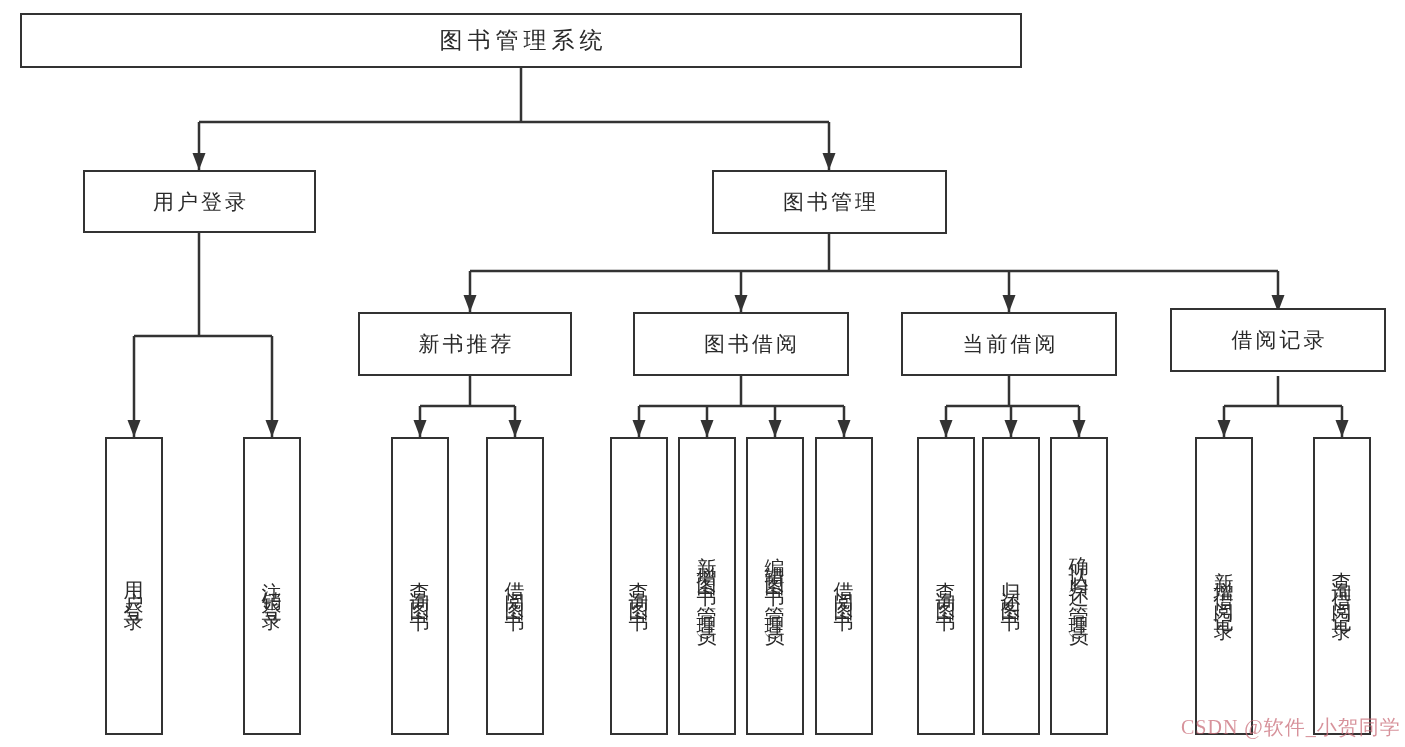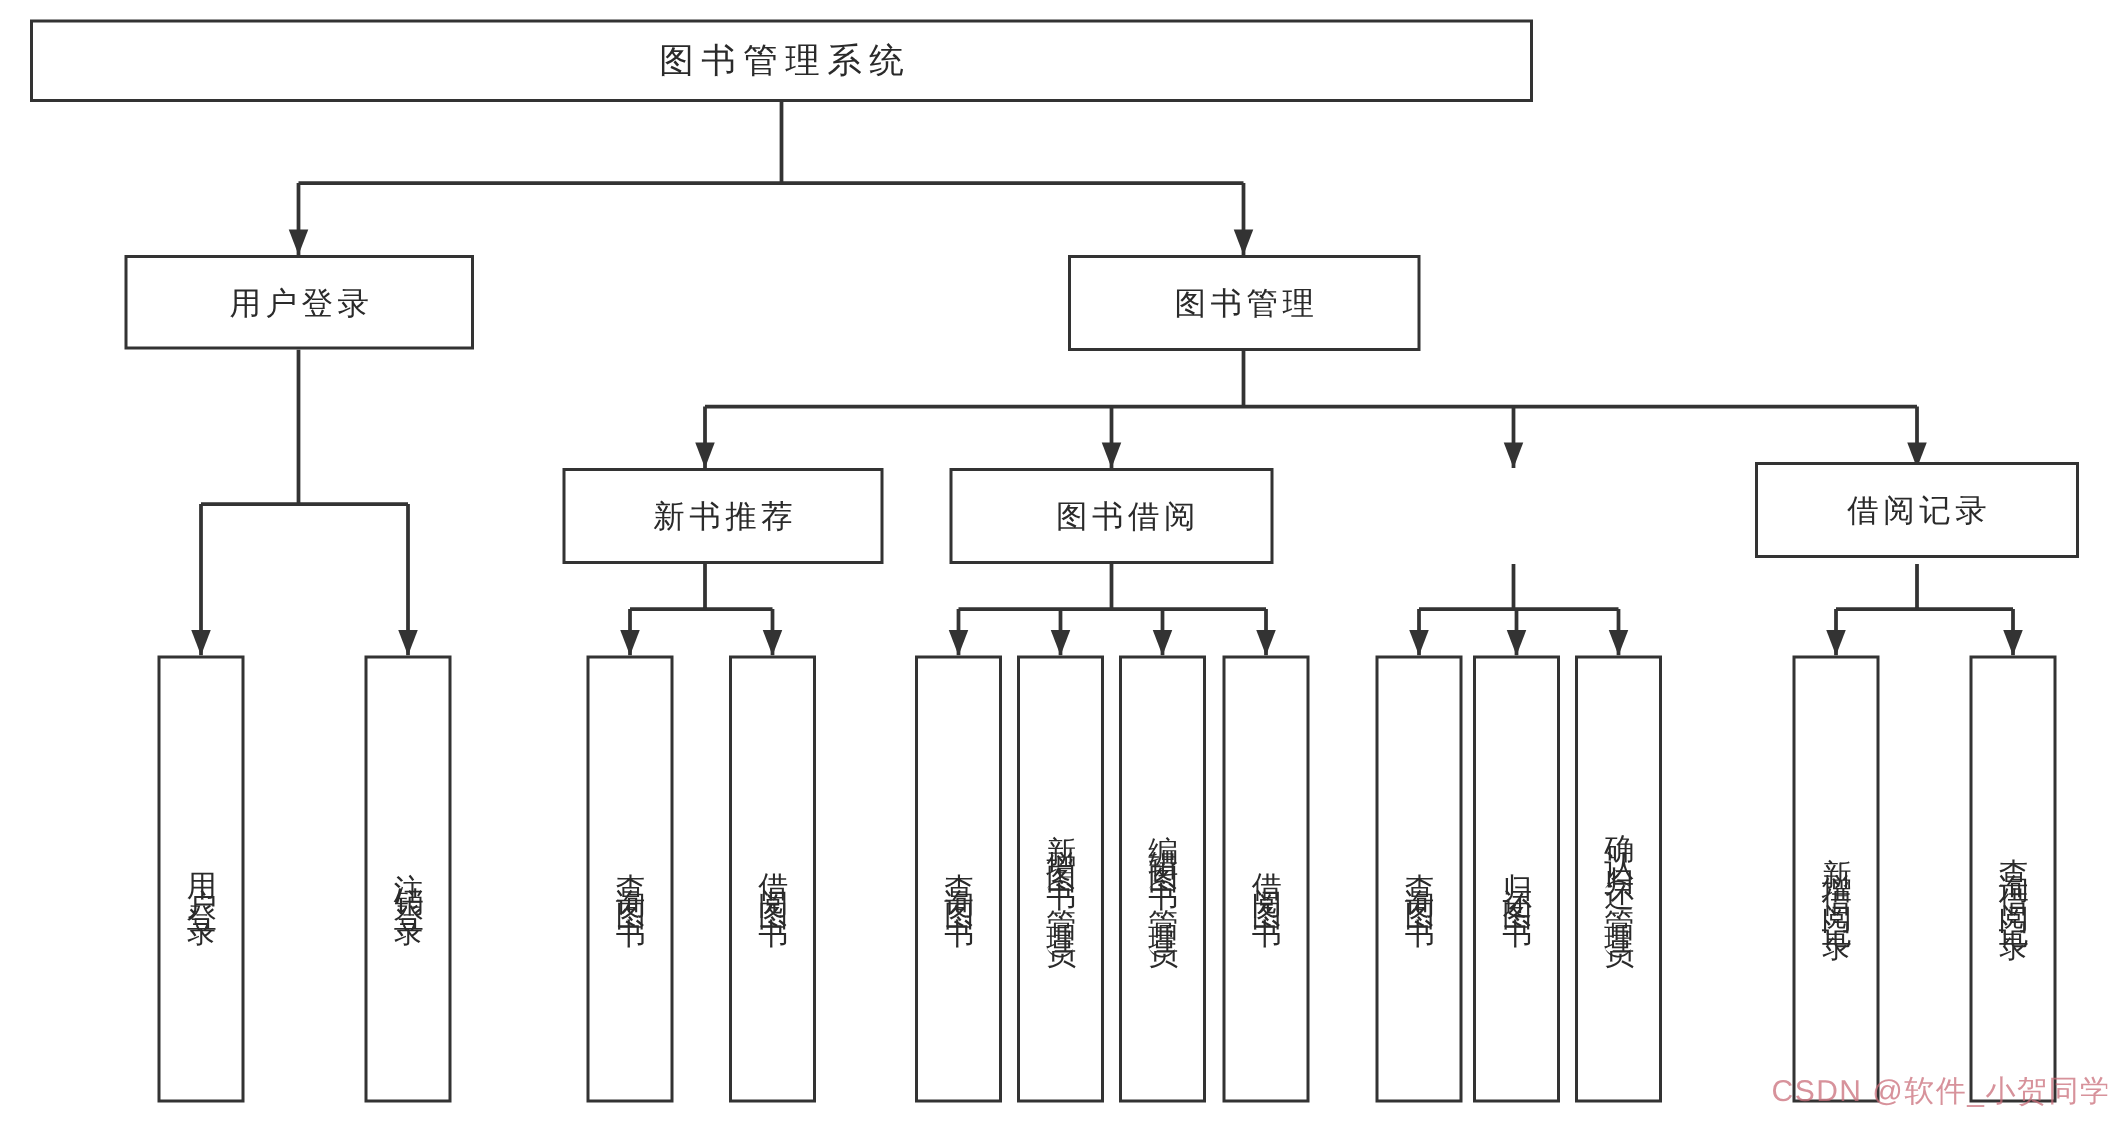--- a/index.html
+++ b/index.html
@@ -1,18 +1,18 @@
 <!DOCTYPE html>
 <html><head>
 <meta charset="utf-8">
 <style>
   html,body{margin:0;padding:0;background:#ffffff;}
   .canvas{
     position:relative;width:1405px;height:747px;background:#ffffff;overflow:hidden;
-    font-family:Liberation Sans, sans-serif;color:#2a2a2a;
+    font-family:Liberation Serif, serif;color:#2a2a2a;
   }
   .connectors{position:absolute;left:0;top:0;z-index:1;}
   .connectors path{fill:none;stroke:#333333;stroke-width:2.5;}
   .connectors polygon{fill:#333333;stroke:none;}
   .node{
     position:absolute;box-sizing:border-box;background:#ffffff;border:2.5px solid #333333;
     display:flex;align-items:center;justify-content:center;z-index:2;
   }
   .root .lbl{font-size:23px;letter-spacing:5px;text-indent:5px;}
   .h2 .lbl{font-size:21px;letter-spacing:3px;text-indent:3px;}
@@ -81,25 +81,28 @@
     <span class="lbl">图书管理系统</span>
   </div>
 
   <div class="node h2" style="left:83px;top:170px;width:233px;height:63px;">
     <span class="lbl">用户登录</span>
   </div>
   <div class="node h2" style="left:712px;top:170px;width:235px;height:64px;">
     <span class="lbl">图书管理</span>
   </div>
 
-  <div class="node h2" style="left:375px;top:312px;width:214px;height:64px;text-align:right;">
+  <div class="node h2" style="left:358px;top:312px;width:214px;height:64px;text-align:right;">
     <span class="lbl">新书推荐</span>
   </div>
   <div class="node h2" style="left:633px;top:312px;width:216px;height:64px;padding-left:19px;">
     <span class="lbl">图书借阅</span>
+  </div>
+  <div class="node h2" style="left:901px;top:312px;width:216px;height:64px;">
+    <span class="lbl">当前借阅</span>
   </div>
   <div class="node h2" style="left:1170px;top:308px;width:216px;height:64px;">
     <span class="lbl">借阅记录</span>
   </div>
 
   <div class="node vnode" style="left:105px;">
     <span class="lbl">用户登录</span>
   </div>
   <div class="node vnode" style="left:243px;">
     <span class="lbl">注销登录</span>

